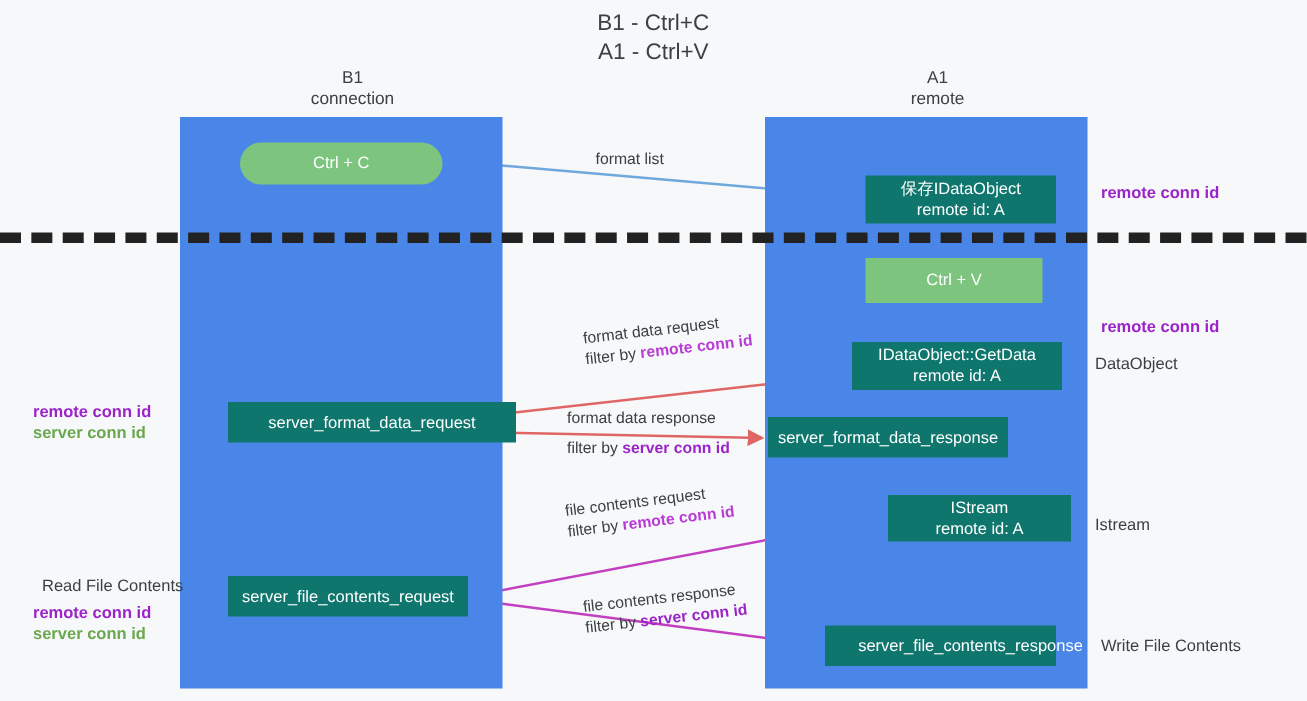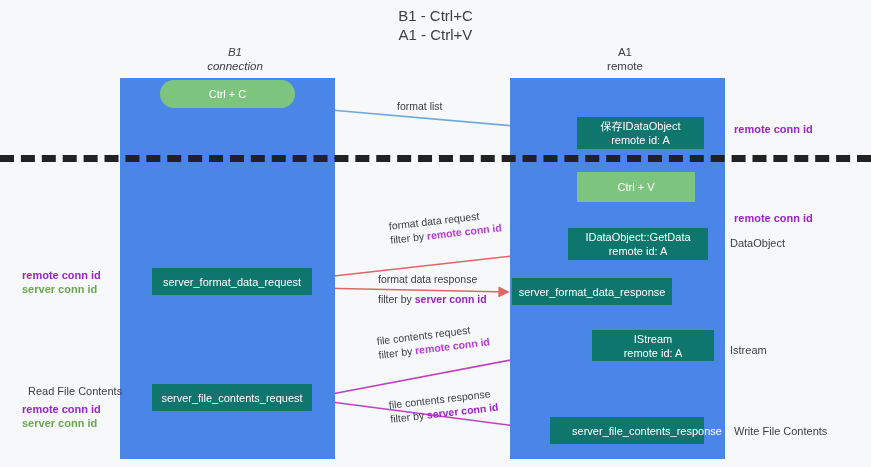--- a/index.html
+++ b/index.html
@@ -17,21 +17,21 @@
   
   #title{
     left:0;top:6px;width:871px;text-align:center;
     font-size:15px;line-height:19px;color:#3c4043;
   }
 
   
   .col-head{
     text-align:center;font-size:11.5px;line-height:14px;color:#3c4043;
   }
-  #head-b1{left:120px;top:45px;width:230px;font-style:italic;}
+  #head-b1{left:120px;top:45px;width:230px;}
   #head-a1{left:510px;top:45px;width:230px;}
 
   
   .lane{background:#4a86e8;}
   #lane-b1{left:120px;top:78px;width:215px;height:381px;}
   #lane-a1{left:510px;top:78px;width:215px;height:381px;}
 
   
   #divider{
     left:0;top:155px;width:871px;height:0;
@@ -43,25 +43,25 @@
     box-sizing:border-box;
     display:flex;flex-direction:column;
     align-items:center;justify-content:center;
     color:#ffffff;font-size:11px;line-height:14px;
     text-align:center;
   }
   .green{background:#7dc57f;}
   .orange{background:#0f766e;}
   .node .l2{font-size:11px;line-height:14px;}
 
-  #n-ctrlc{left:160px;top:80px;width:135px;height:28px;border-radius:14px;}
+  #n-ctrlc{left:160px;top:95px;width:135px;height:28px;border-radius:14px;}
   #n-save{left:577px;top:117px;width:127px;height:32px;}
   #n-ctrlv{left:577px;top:172px;width:118px;height:30px;}
   #n-getdata{left:568px;top:228px;width:140px;height:32px;}
-  #n-sfdreq{left:152px;top:268px;width:160px;height:27px;}
+  #n-sfdreq{left:152px;top:268px;width:192px;height:27px;}
   #n-sfdresp{left:512px;top:278px;width:160px;height:27px;}
   #n-istream{left:592px;top:330px;width:122px;height:31px;}
   #n-sfcreq{left:152px;top:384px;width:160px;height:27px;}
   #n-sfcresp{left:550px;top:417px;width:154px;height:27px;padding-left:40px;}
 
   
   .side{font-size:11px;line-height:14px;color:#3c4043;white-space:nowrap;}
   .side.purple{color:#9b24c9;font-weight:bold;}
   #s-remote1{left:734px;top:122px;}
   #s-remote2{left:734px;top:211px;}

